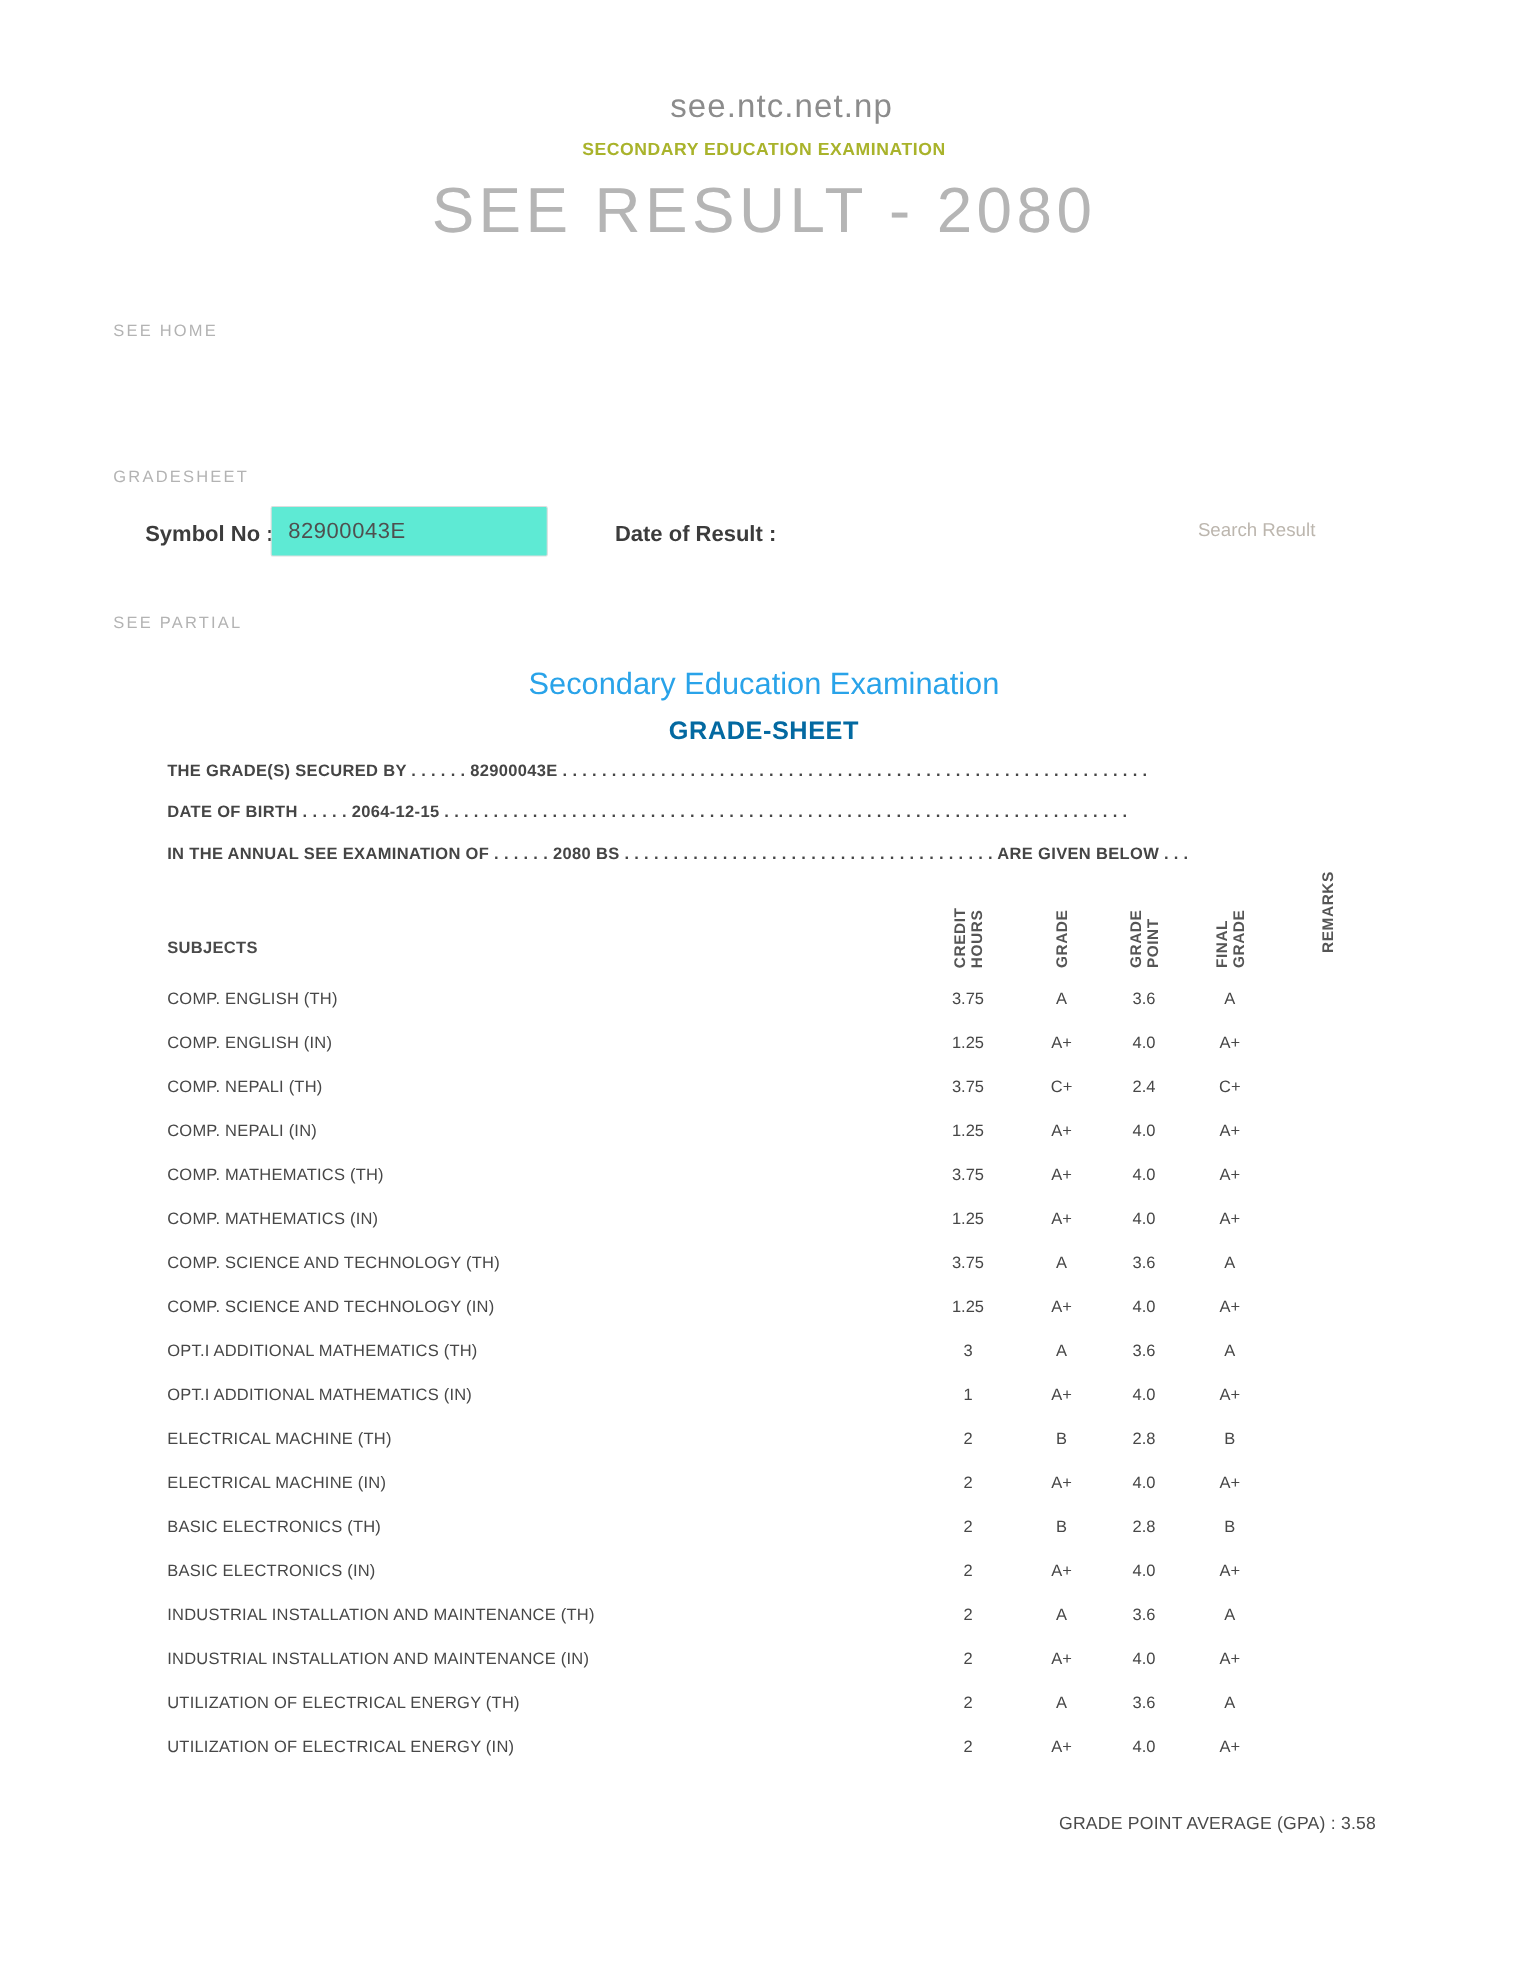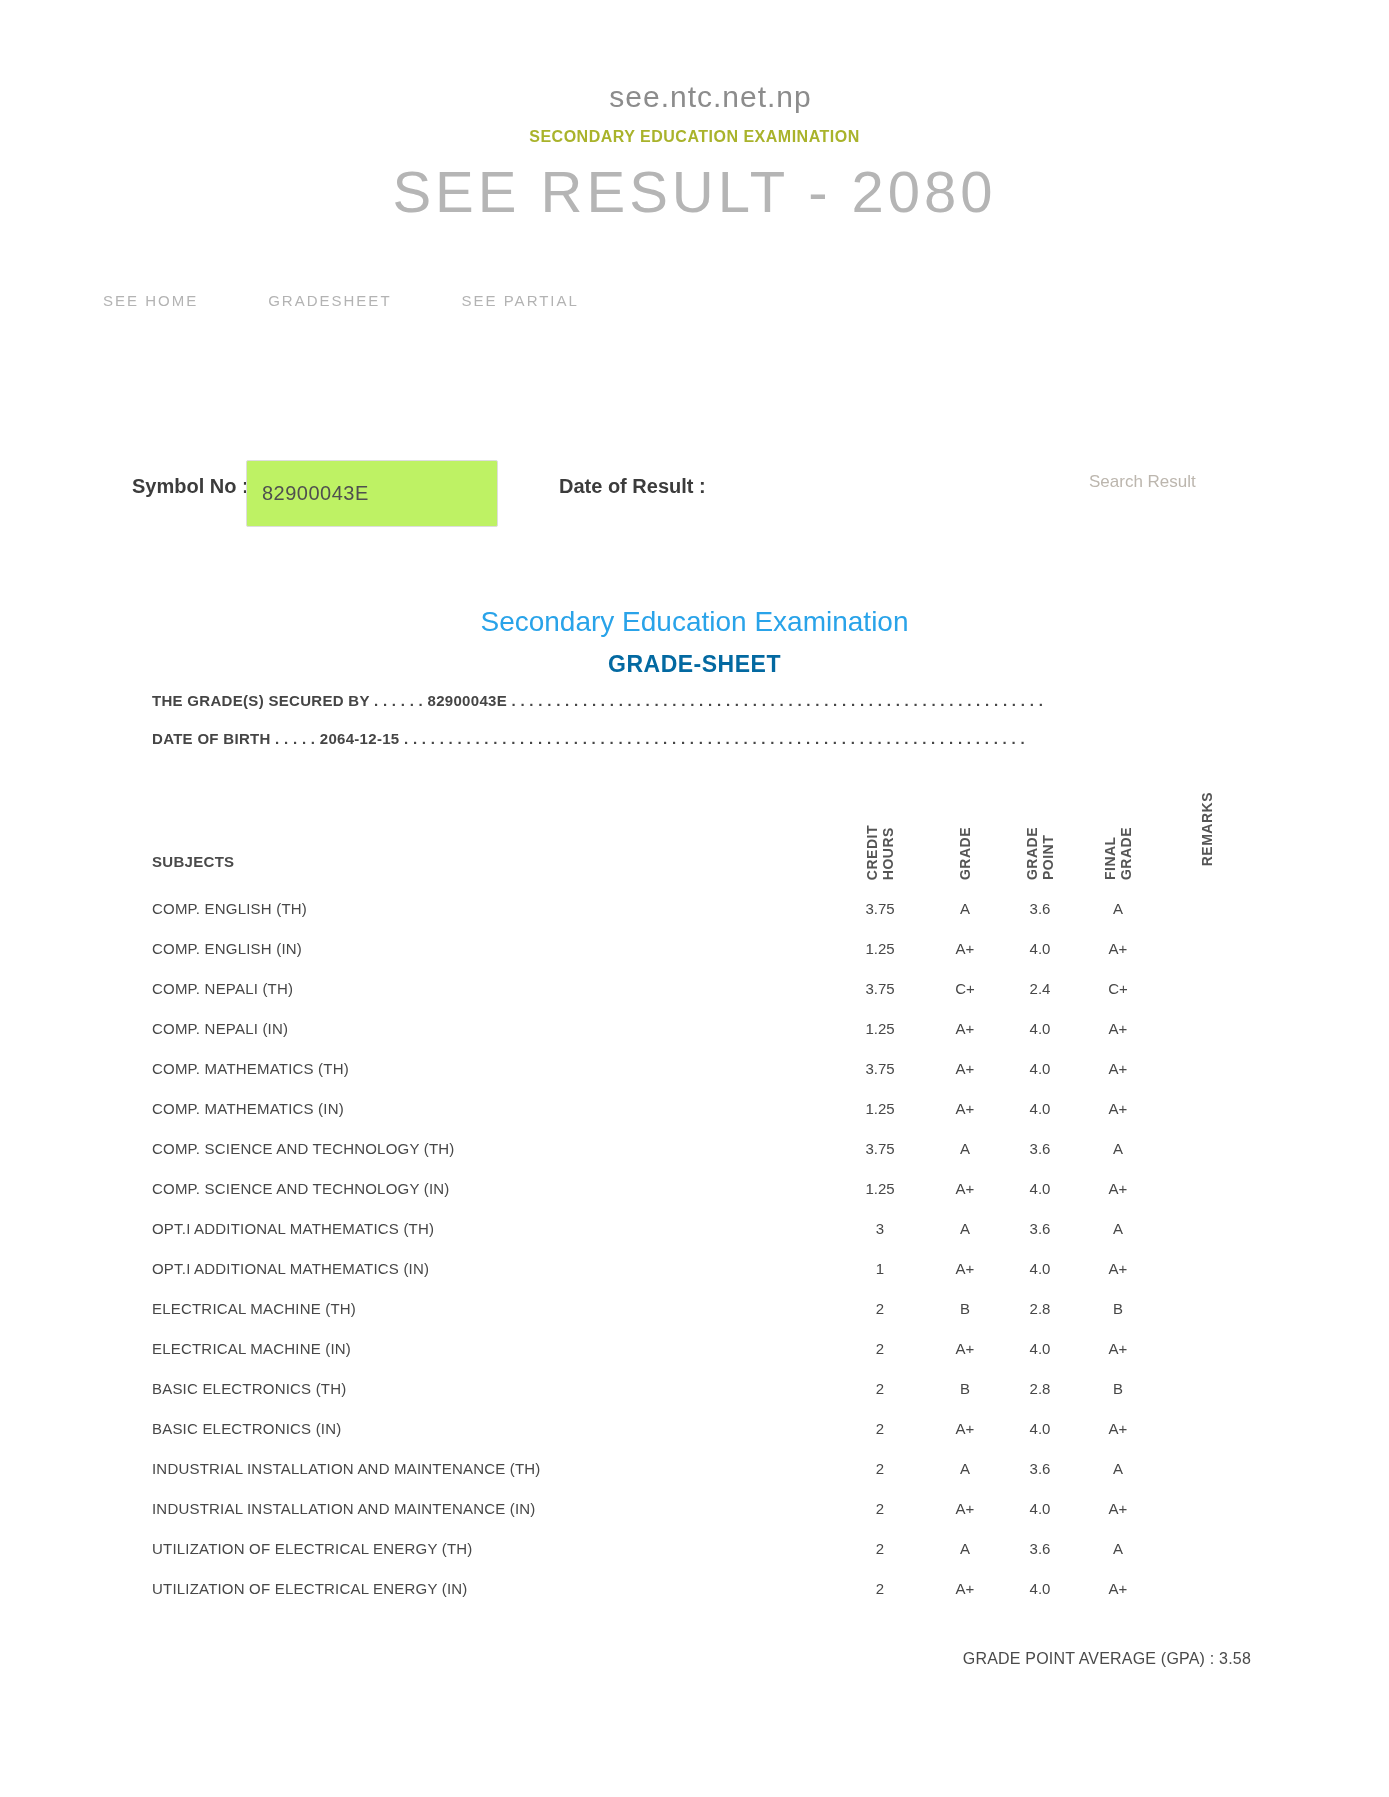--- a/index.html
+++ b/index.html
@@ -6,32 +6,32 @@
   body{font-family:"Liberation Sans","DejaVu Sans",sans-serif;}
   #page{position:relative;width:1389px;height:1797px;background:#ffffff;overflow:hidden;}
 
   
   .site-header{position:absolute;top:0;left:0;width:100%;text-align:center;}
   .domain{position:absolute;top:80px;left:0;width:100%;font-size:30px;color:#8c8c8c;letter-spacing:1px;padding-left:16px;}
   .subtitle{position:absolute;top:128px;left:0;width:100%;font-size:16px;font-weight:bold;color:#a9b32b;letter-spacing:0.5px;}
   .big-title{position:absolute;top:158px;left:0;width:100%;font-size:58px;font-weight:400;color:#b5b5b5;letter-spacing:4px;}
 
   
-  .nav{position:absolute;top:292px;left:103px;display:flex;gap:70px;}
+  .nav{position:absolute;top:292px;left:103px;display:flex;gap:116px;flex-direction:column;}
   .nav-item{font-size:15px;color:#b3b3b3;letter-spacing:2px;cursor:pointer;white-space:nowrap;}
 
   
   .section-title{position:absolute;top:393px;left:117px;font-size:29px;color:#41a7dc;letter-spacing:0.2px;}
 
   
   .form-row{position:absolute;top:450px;left:0;width:100%;height:75px;}
   .form-label{position:absolute;font-size:20px;font-weight:bold;color:#3c3c3c;top:25px;}
   .lbl-symbol{left:132px;}
   .lbl-dob{left:559px;}
-  .text-input{position:absolute;top:10px;height:67px;border:1px solid #ddd;border-radius:2px;background:#bef264;
+  .text-input{position:absolute;top:10px;height:46px;border:1px solid #ddd;border-radius:2px;background:#5eead4;
     font-family:"Liberation Sans","DejaVu Sans",sans-serif;font-size:20px;color:#4f4f4f;letter-spacing:0.5px;
     padding:0 0 0 15px;box-sizing:border-box;outline:none;}
   .in-symbol{left:246px;width:252px;}
   .in-dob{left:683px;width:303px;}
   .search-btn{position:absolute;top:22px;left:1089px;font-size:17px;color:#bcb6ae;cursor:pointer;white-space:nowrap;}
 
   
   .gs-heading{position:absolute;top:606px;left:0;width:100%;text-align:center;font-size:28px;color:#29a3e9;}
   .gs-subheading{position:absolute;top:651px;left:0;width:100%;text-align:center;font-size:23px;font-weight:bold;color:#0369a1;letter-spacing:0.5px;}
 
@@ -90,20 +90,21 @@
     <input class="text-input in-symbol" type="text" value="82900043E" style="">
     <div class="form-label lbl-dob">Date of Result :</div>
     <div class="search-btn">Search Result</div>
   </div>
 
   <div class="gs-heading">Secondary Education Examination</div>
   <div class="gs-subheading">GRADE-SHEET</div>
 
   <div class="intro-line il-0">THE GRADE(S) SECURED BY . . . . . . 82900043E . . . . . . . . . . . . . . . . . . . . . . . . . . . . . . . . . . . . . . . . . . . . . . . . . . . . . . . . . . . .</div>
   <div class="intro-line il-1">DATE OF BIRTH . . . . . 2064-12-15 . . . . . . . . . . . . . . . . . . . . . . . . . . . . . . . . . . . . . . . . . . . . . . . . . . . . . . . . . . . . . . . . . . . . . .</div>
+  <div class="intro-line il-2">IN THE ANNUAL SEE EXAMINATION OF . . . . . . 2080 BS . . . . . . . . . . . . . . . . . . . . . . . . . . . . . . . . . . . . . . ARE GIVEN BELOW . . .</div>
 
   <div class="thead">
     <div class="subjects-h">SUBJECTS</div>
     <div class="vwrap vw-0">
         <span class="vhead">CREDIT
 HOURS</span>
       </div>
     <div class="vwrap vw-1">
         <span class="vhead">GRADE</span>
       </div>

